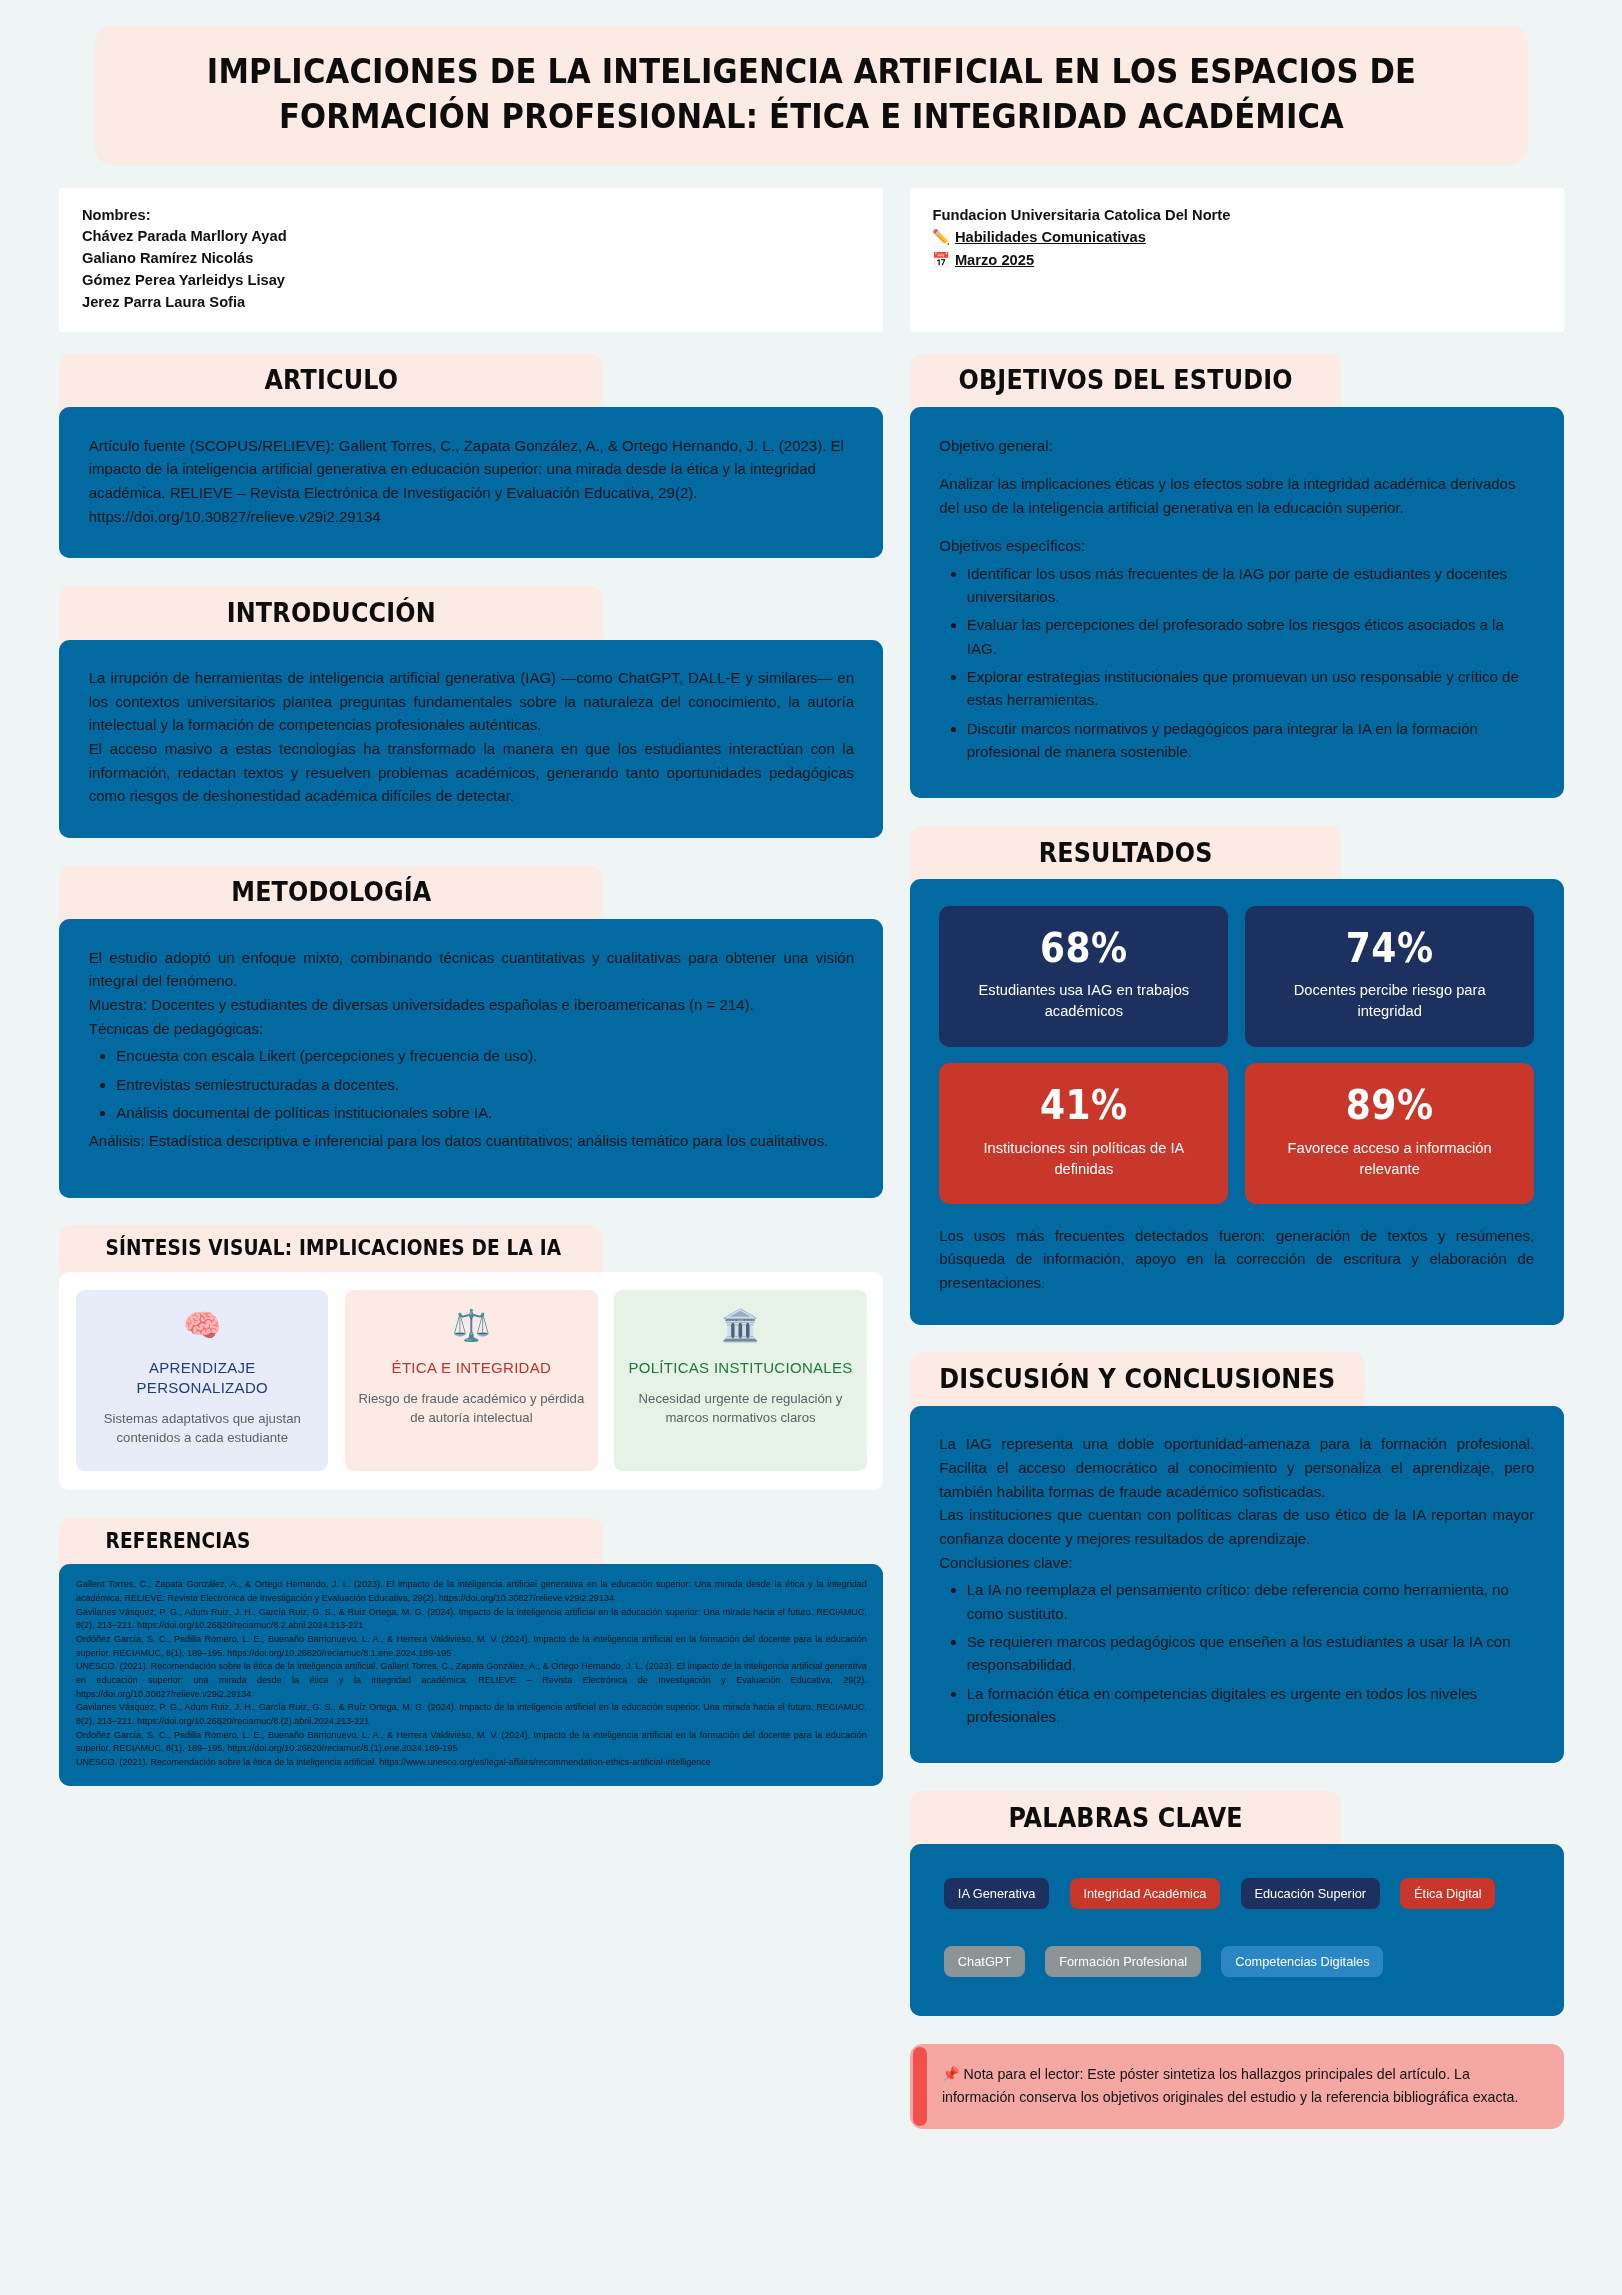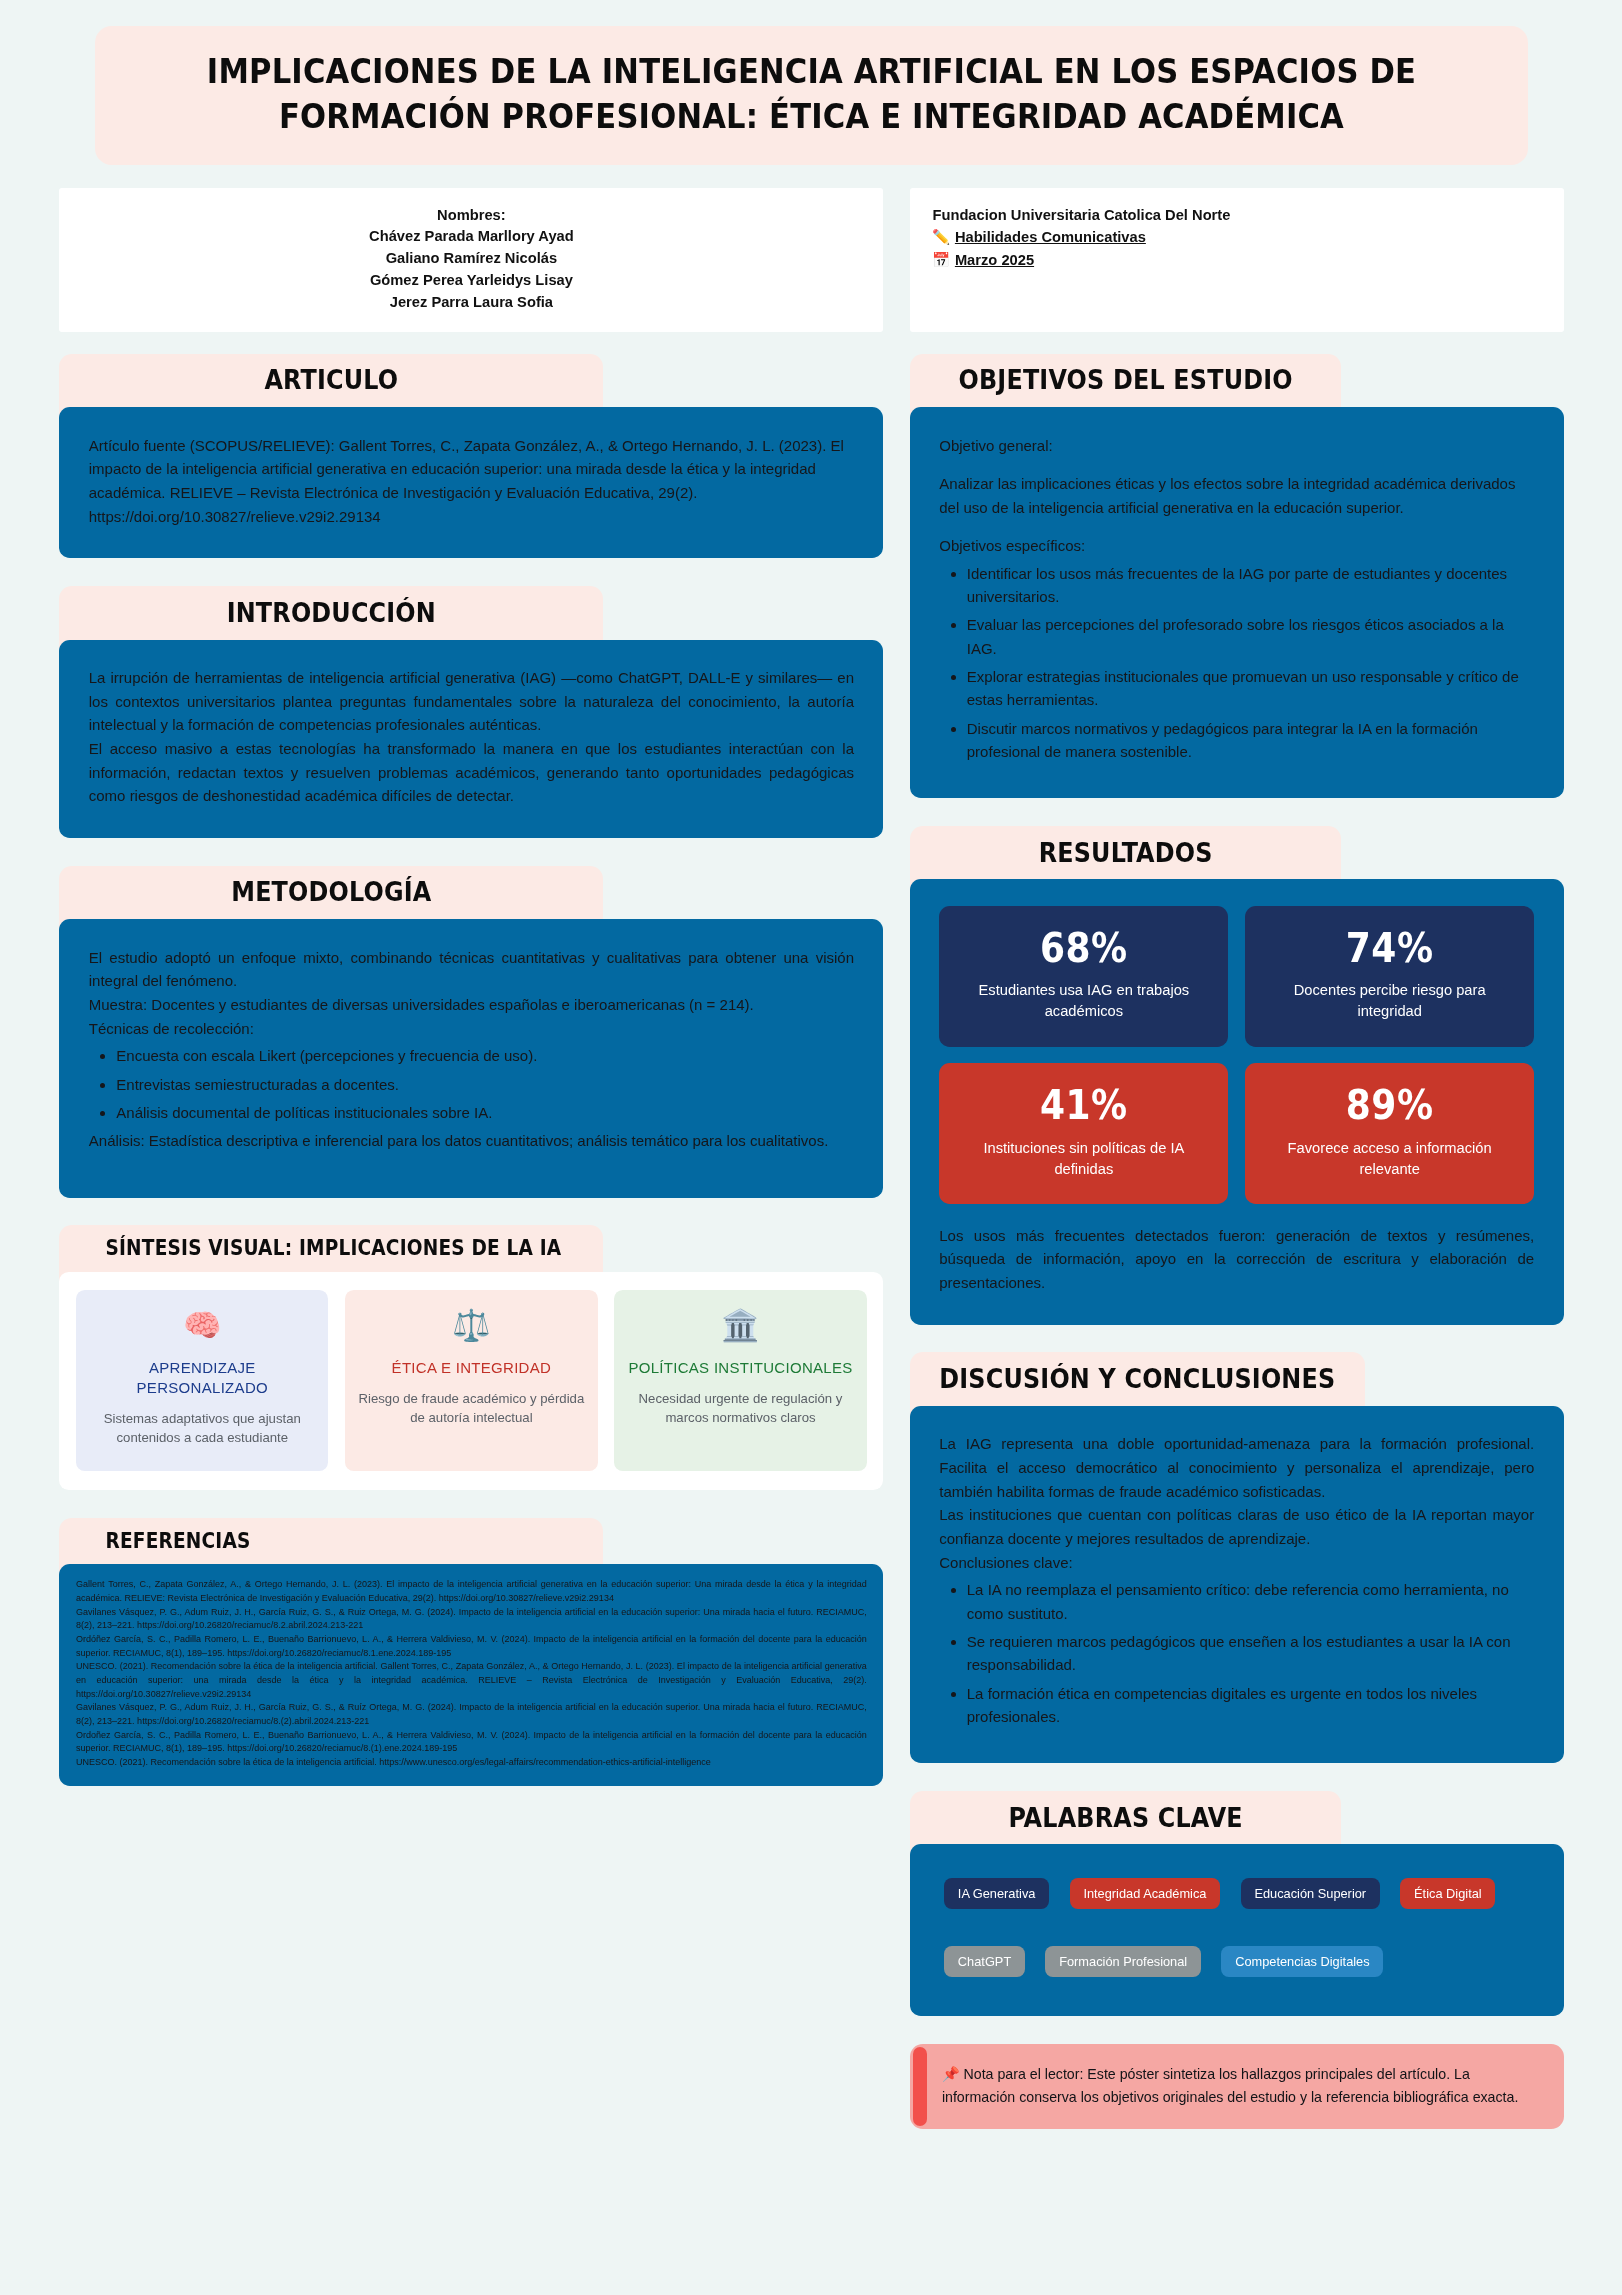--- a/index.html
+++ b/index.html
@@ -41,21 +41,21 @@
   .meta-row {
     display: flex;
     gap: 26.5px;
     margin: 22.6px 30px 0 30px;
   }
   .meta-card {
     background: #ffffff;
     border-radius: 2.9px;
     padding: 16.7px 22.6px 18.6px 22.6px;
   }
-  .meta-card.left  { width: 824px; text-align: center; }
+  .meta-card.left  { width: 824px; }
   .meta-card.right { flex: 1; }
   .meta-card p {
     font-size: 14.7px;
     font-weight: 700;
     line-height: 1.48;
     color: #111;
   }
   .meta-card .u { text-decoration: underline; }
   .emoji { font-family: "DejaVu Sans", sans-serif; font-weight: 400; }
 
@@ -269,21 +269,21 @@
       </div>
 
 
       <div class="section">
         <div class="sec-head">
           <h2>METODOLOGÍA</h2>
         </div>
         <div class="sec-body">
           <p>El estudio adoptó un enfoque mixto, combinando técnicas cuantitativas y cualitativas para obtener una visión integral del fenómeno.</p>
           <p class="left">Muestra: Docentes y estudiantes de diversas universidades españolas e iberoamericanas (n = 214).</p>
-          <p class="left">Técnicas de recolección:</p>
+          <p class="left">Técnicas de pedagógicas:</p>
           <ul>
             <li>Encuesta con escala Likert (percepciones y frecuencia de uso).</li>
             <li>Entrevistas semiestructuradas a docentes.</li>
             <li>Análisis documental de políticas institucionales sobre IA.</li>
           </ul>
           <p>Análisis: Estadística descriptiva e inferencial para los datos cuantitativos; análisis temático para los cualitativos.</p>
           <div class="gap"></div>
         </div>
       </div>
 

